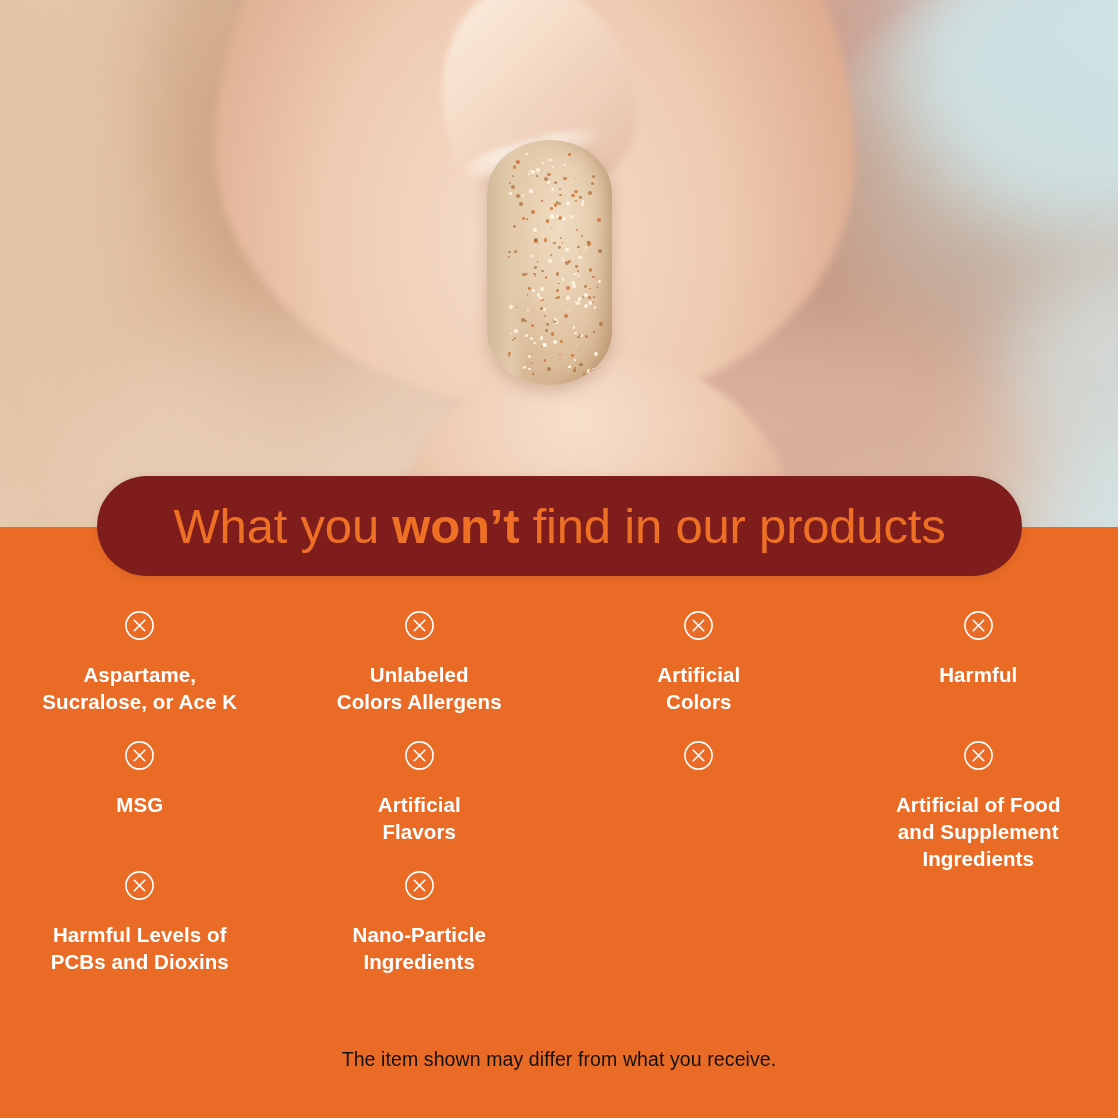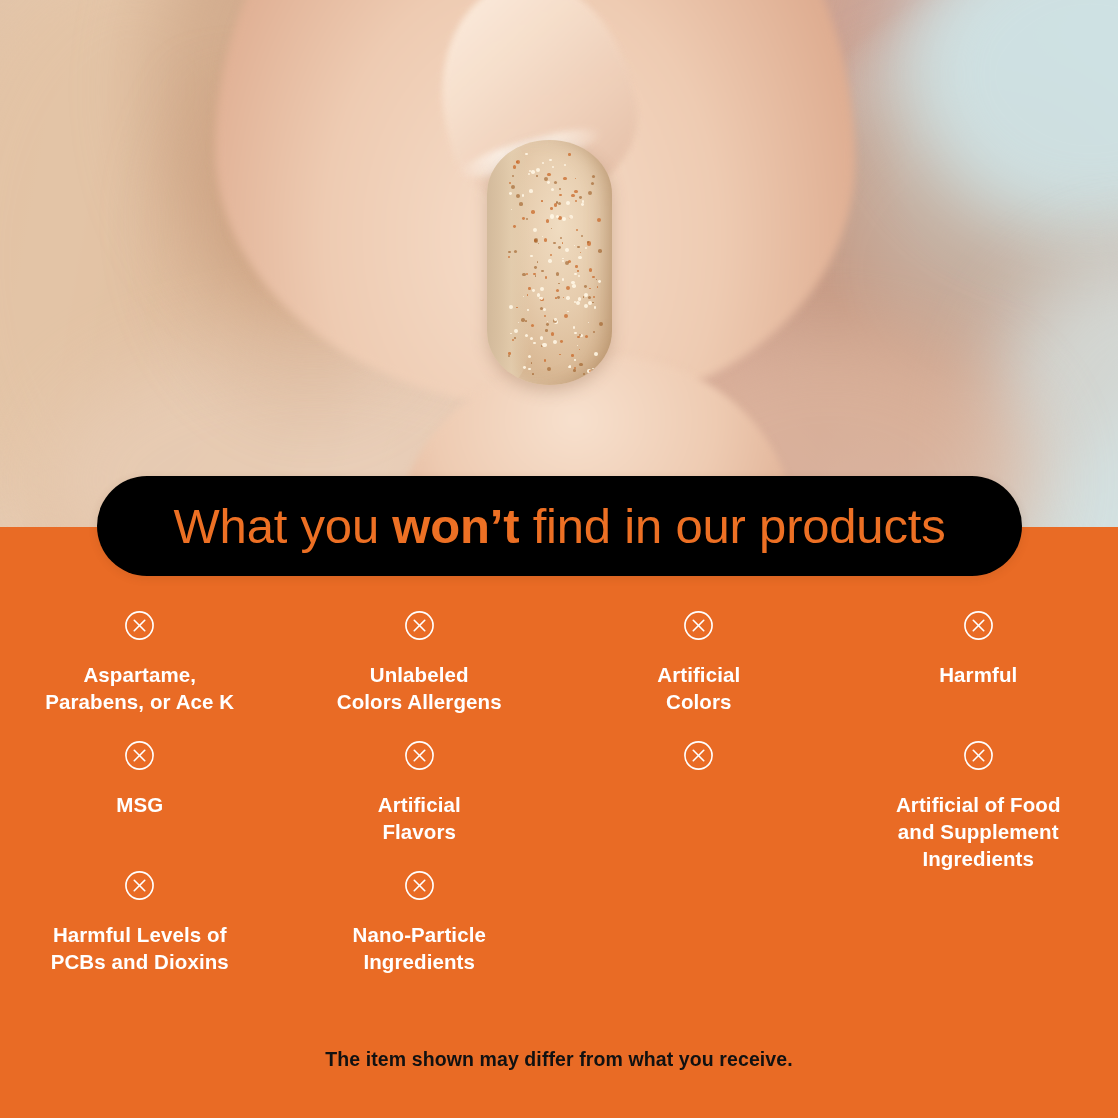--- a/index.html
+++ b/index.html
@@ -156,21 +156,21 @@
     width:1118px;
     height:591px;
     background:#E96B25;
   }
 
   
   .headline-pill {
     position:absolute;
     left:97px; top:476px;
     width:925px; height:100px;
-    background:#000000;
+    background:#7f1d1d;
     border-radius:50px;
     display:flex;
     align-items:center;
     justify-content:center;
     box-shadow:0 2px 10px rgba(90,50,20,.12);
     z-index:5;
   }
   .headline {
     font-size:49px;
     line-height:1;
@@ -218,21 +218,21 @@
   .footer {
     position:absolute;
     left:0; top:1048px;
     width:1118px;
     text-align:center;
     z-index:3;
   }
   .footer .disclaimer {
     color:#111111;
     font-size:19.5px;
-    font-weight:700;
+    font-weight:400;
     letter-spacing:.1px;
   }
 </style>
 </head>
 <body>
 
 <div class="page">
 
   <div class="photo">
     <div class="blob blob-b1"></div>
@@ -477,21 +477,21 @@
   <div class="grid" id="item-grid">
       <div class="cell">
         <span class="x-icon">
           <svg viewBox="0 0 32 32" xmlns="http://www.w3.org/2000/svg">
             <circle cx="16" cy="16" r="14" fill="none" stroke="#FFFFFF" stroke-width="1.7"></circle>
             <line x1="10.6" y1="10.6" x2="21.4" y2="21.4" stroke="#FFFFFF" stroke-width="1.7" stroke-linecap="round"></line>
             <line x1="21.4" y1="10.6" x2="10.6" y2="21.4" stroke="#FFFFFF" stroke-width="1.7" stroke-linecap="round"></line>
           </svg>
         </span>
         <div class="label">Aspartame,
-Parabens, or Ace K</div>
+Sucralose, or Ace K</div>
       </div>
       <div class="cell">
         <span class="x-icon">
           <svg viewBox="0 0 32 32" xmlns="http://www.w3.org/2000/svg">
             <circle cx="16" cy="16" r="14" fill="none" stroke="#FFFFFF" stroke-width="1.7"></circle>
             <line x1="10.6" y1="10.6" x2="21.4" y2="21.4" stroke="#FFFFFF" stroke-width="1.7" stroke-linecap="round"></line>
             <line x1="21.4" y1="10.6" x2="10.6" y2="21.4" stroke="#FFFFFF" stroke-width="1.7" stroke-linecap="round"></line>
           </svg>
         </span>
         <div class="label">Unlabeled

